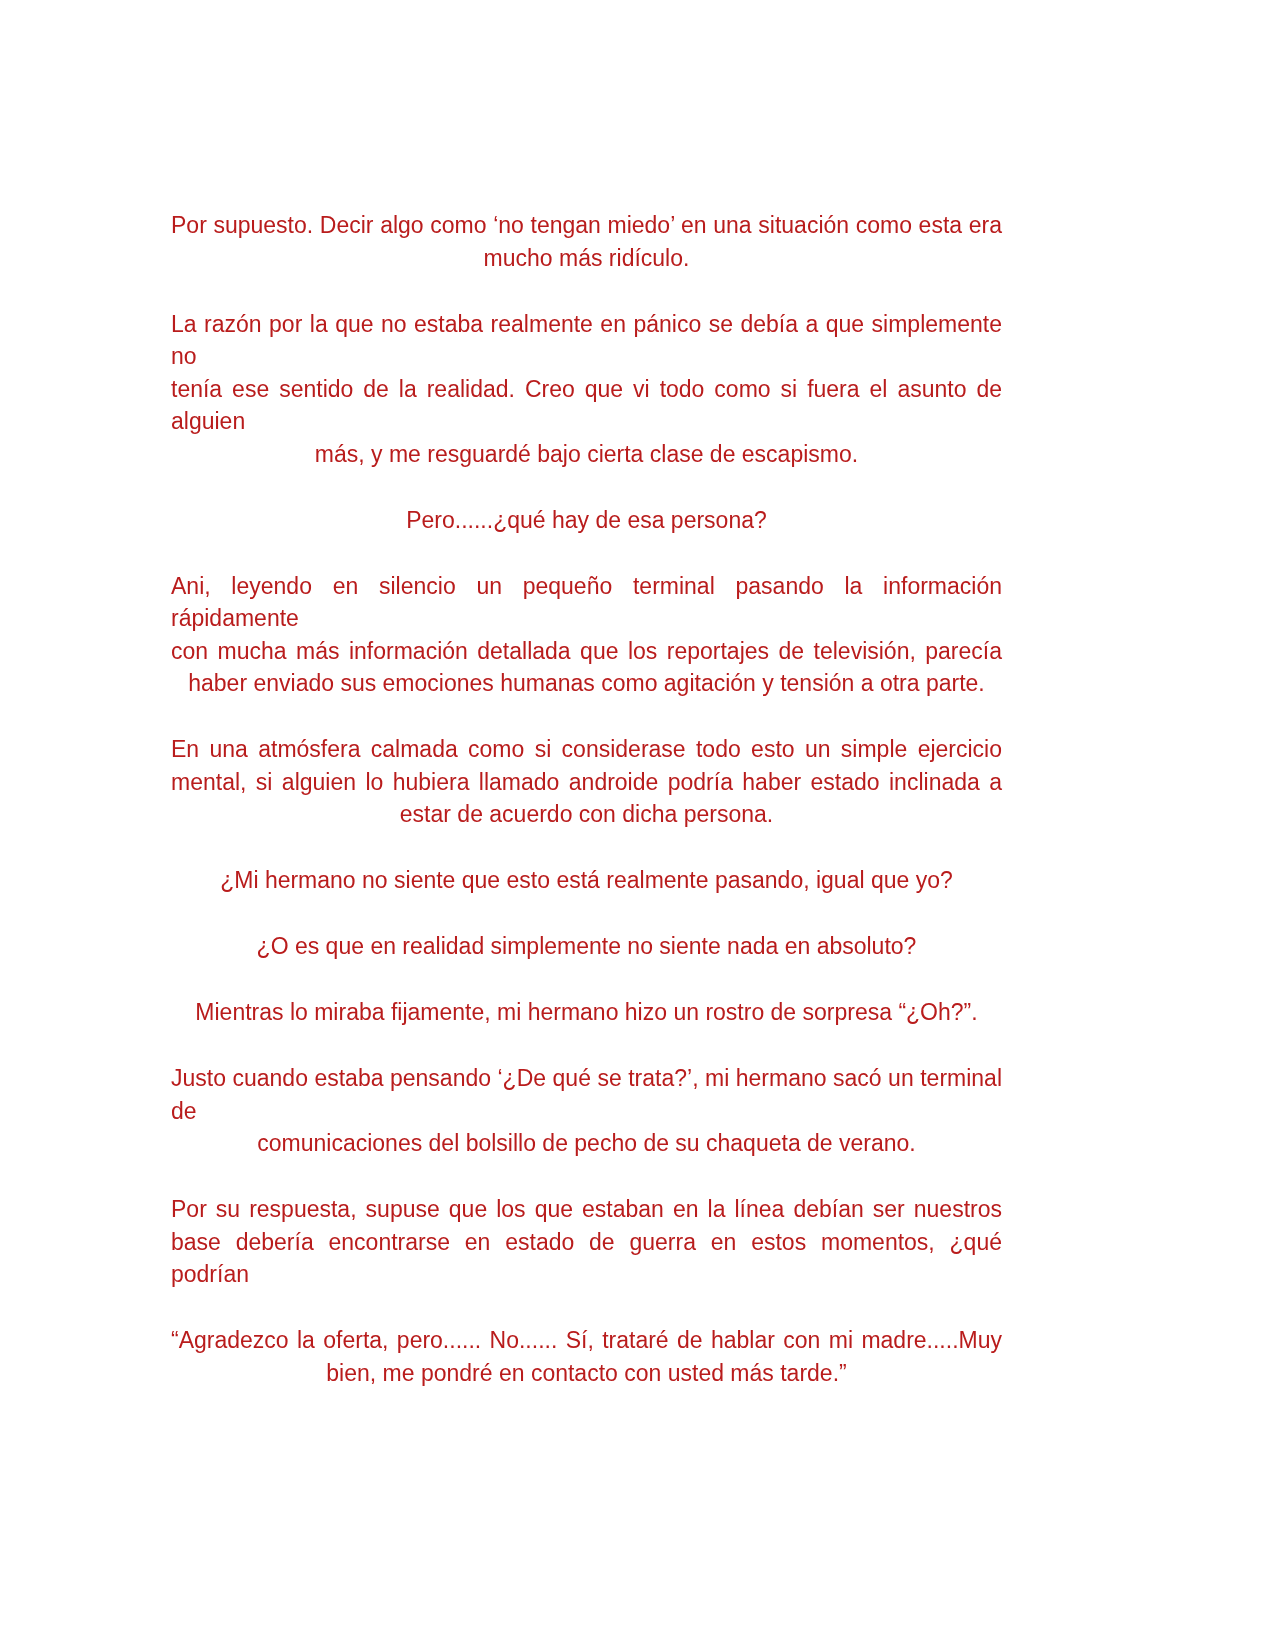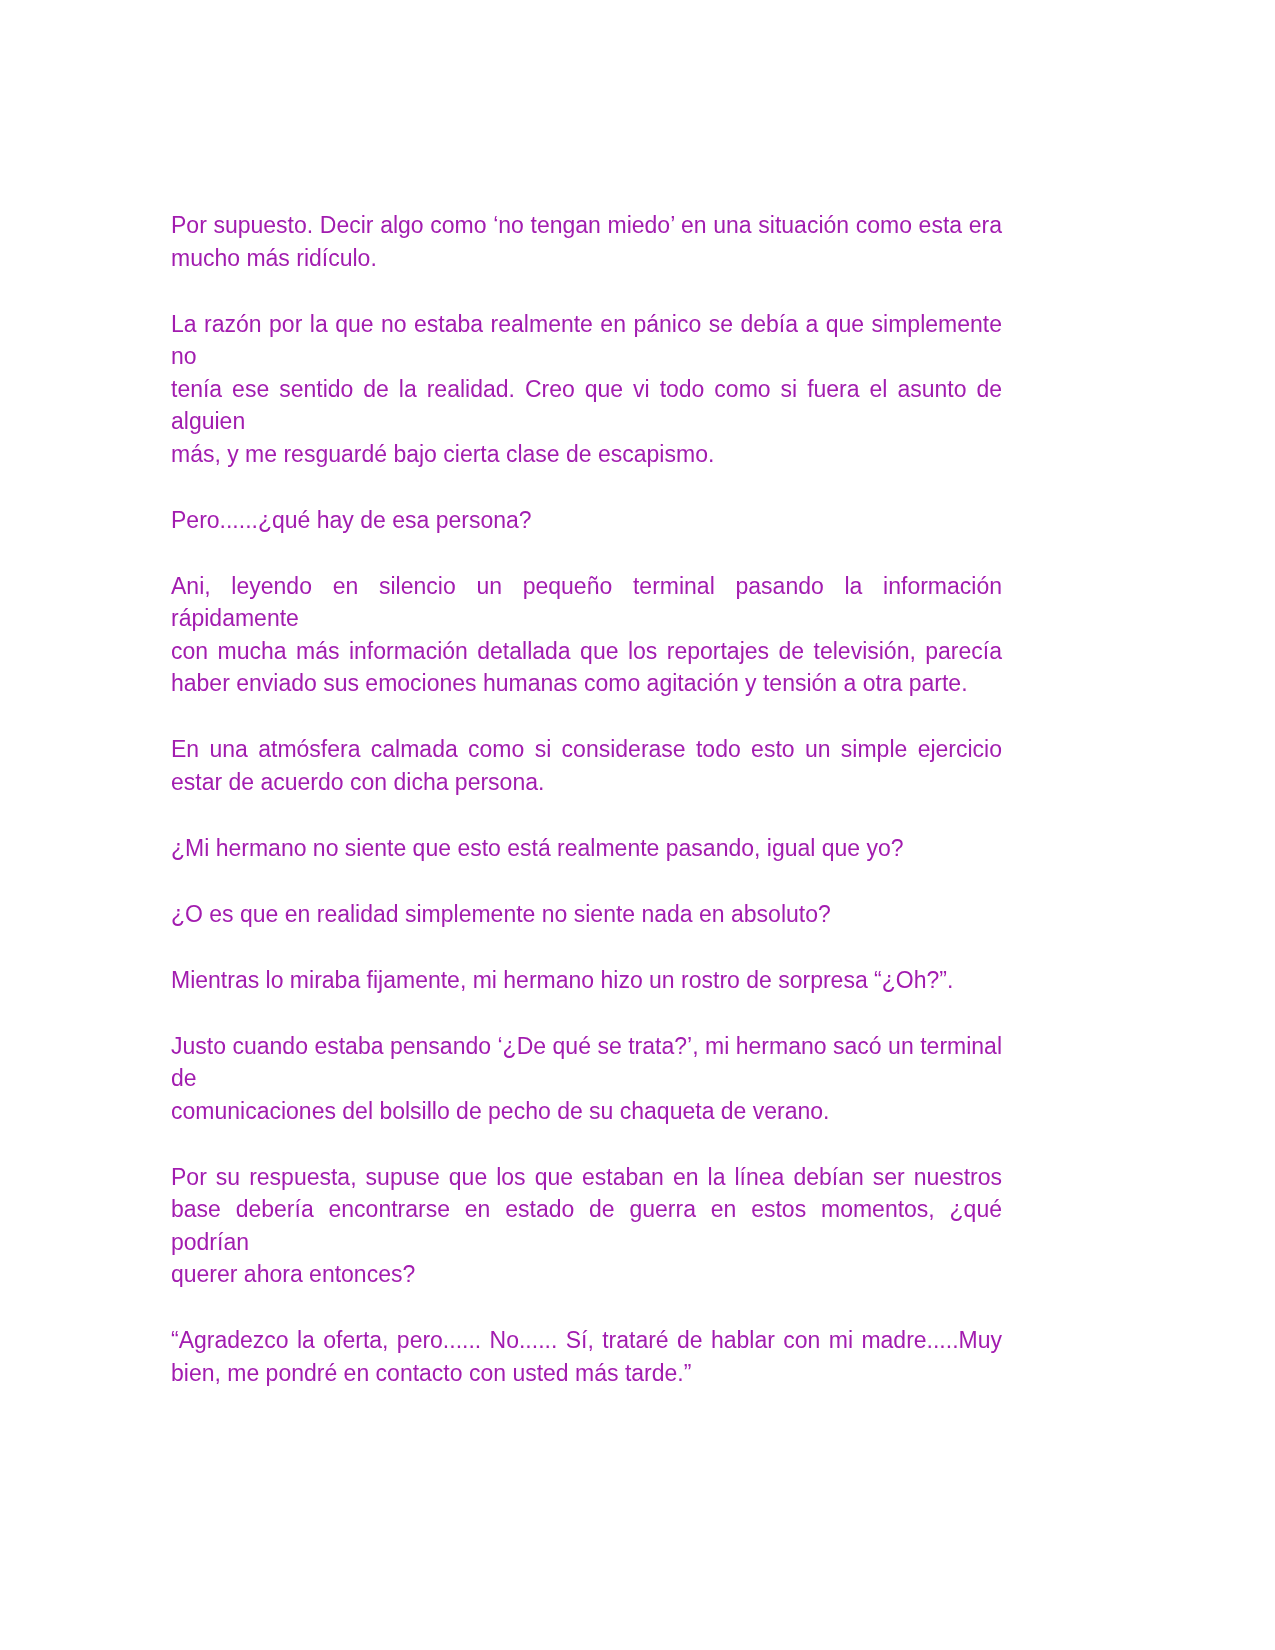--- a/index.html
+++ b/index.html
@@ -5,28 +5,28 @@
   html, body { margin: 0; padding: 0; background: #ffffff; }
   .sheet {
     position: relative;
     width: 1157px;
     height: 1650px;
     background: #ffffff;
     box-sizing: border-box;
     padding: 209px 155px 0 171px;
     font-family: "Liberation Sans", "DejaVu Sans", sans-serif;
     font-size: 23px;
-    color: #a21caf;
+    color: #b91c1c;
     overflow: hidden;
   }
   .para { margin: 0 0 33.5px 0; }
   .line {
     line-height: 32.5px;
     white-space: normal;
-    text-align: left;
+    text-align: center;
   }
   
   .line.fill {
     text-align: justify;
     text-align-last: justify;
   }
 </style>
 </head>
 <body>
 
@@ -48,20 +48,21 @@
   </div>
 
   <div class="para">
     <div class="line fill">Ani, leyendo en silencio un pequeño terminal pasando la información rápidamente</div>
     <div class="line fill">con mucha más información detallada que los reportajes de televisión, parecía</div>
     <div class="line">haber enviado sus emociones humanas como agitación y tensión a otra parte.</div>
   </div>
 
   <div class="para">
     <div class="line fill">En una atmósfera calmada como si considerase todo esto un simple ejercicio</div>
+    <div class="line fill">mental, si alguien lo hubiera llamado androide podría haber estado inclinada a</div>
     <div class="line">estar de acuerdo con dicha persona.</div>
   </div>
 
   <div class="para">
     <div class="line">¿Mi hermano no siente que esto está realmente pasando, igual que yo?</div>
   </div>
 
   <div class="para">
     <div class="line">¿O es que en realidad simplemente no siente nada en absoluto?</div>
   </div>
@@ -74,21 +75,20 @@
     <div class="line fill">Justo cuando estaba pensando ‘¿De qué se trata?’, mi hermano sacó un terminal de</div>
     <div class="line">comunicaciones del bolsillo de pecho de su chaqueta de verano.</div>
   </div>
 
   <div class="para">
   </div>
 
   <div class="para">
     <div class="line fill">Por su respuesta, supuse que los que estaban en la línea debían ser nuestros</div>
     <div class="line fill">base debería encontrarse en estado de guerra en estos momentos, ¿qué podrían</div>
-    <div class="line">querer ahora entonces?</div>
   </div>
 
   <div class="para">
     <div class="line fill">“Agradezco la oferta, pero...... No...... Sí, trataré de hablar con mi madre.....Muy</div>
     <div class="line">bien, me pondré en contacto con usted más tarde.”</div>
   </div>
 
 
 </div>
 

